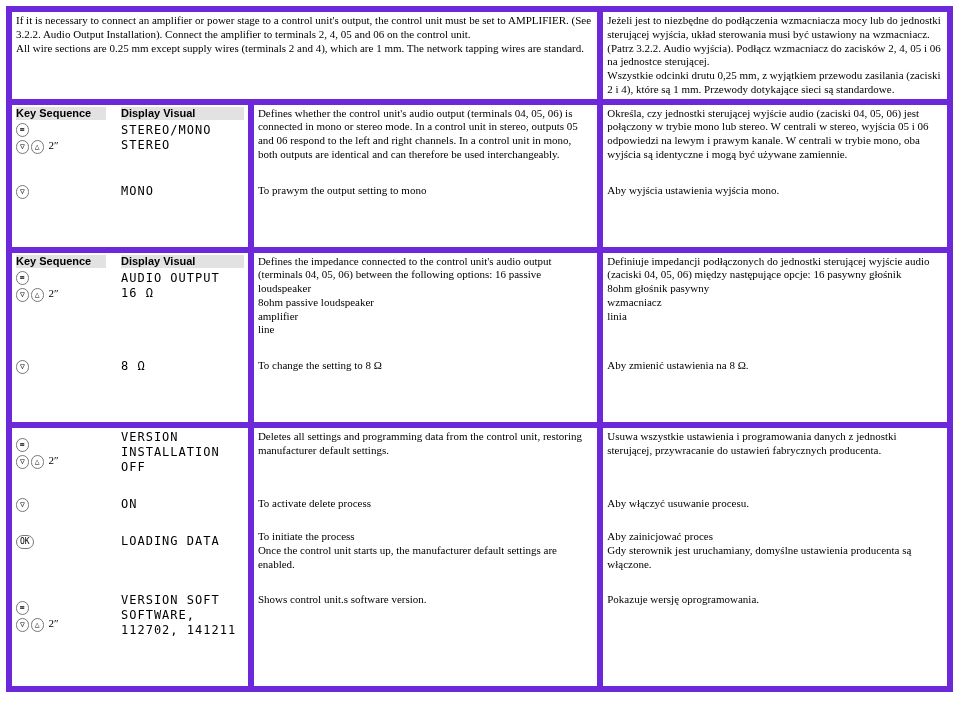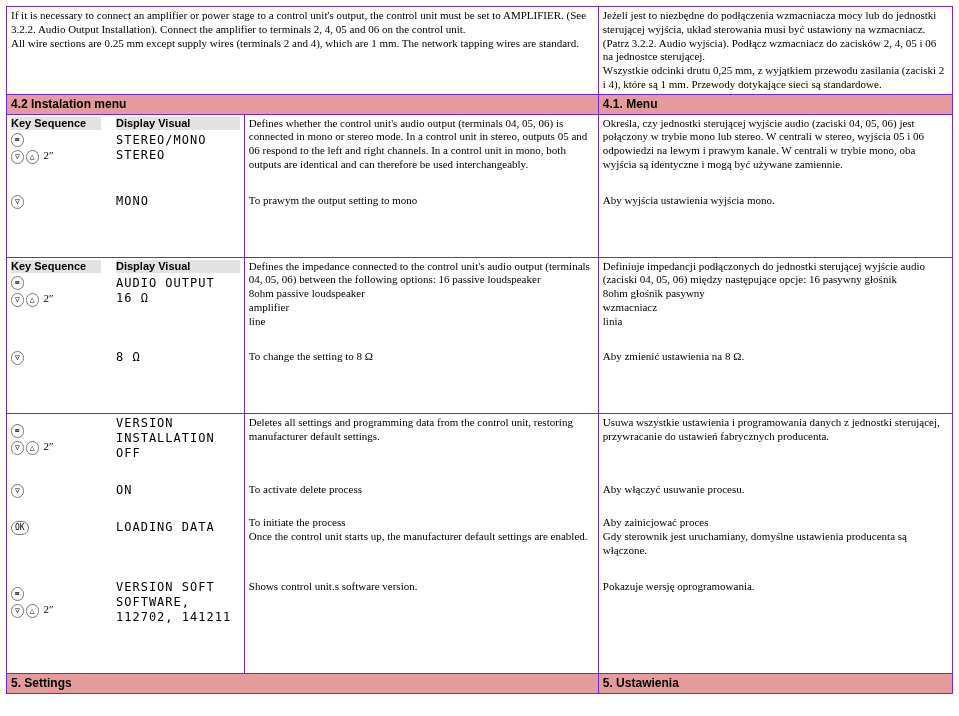--- a/index.html
+++ b/index.html
@@ -7,21 +7,21 @@
     font-size: 11px;
     margin: 6px;
     color: #000;
     background: #fff;
   }
   table {
     border-collapse: collapse;
     width: 100%;
   }
   td {
-    border: 1px solid #6d28d9;
+    border: 6px solid #6d28d9;
     vertical-align: top;
     padding: 2px 4px;
     font-size: 11px;
     line-height: 1.25;
   }
   td.no-bottom { border-bottom: none; }
   td.no-top { border-top: none; }
   td.no-tb { border-top: none; border-bottom: none; }
   .section {
     font-family: Arial, sans-serif;
@@ -76,24 +76,20 @@
 <table>
 
   <tbody>
       <tr>
     <td colspan="2" class="no-bottom" style="white-space:pre-line">If it is necessary to connect an amplifier or power stage to a control unit's output, the control unit must be set to AMPLIFIER. (See 3.2.2. Audio Output Installation). Connect the amplifier to terminals 2, 4, 05 and 06 on the control unit.
 All wire sections are 0.25 mm except supply wires (terminals 2 and 4), which are 1 mm. The network tapping wires are standard.</td>
     <td class="no-bottom" style="white-space:pre-line">Jeżeli jest to niezbędne do podłączenia wzmacniacza mocy lub do jednostki sterującej wyjścia, układ sterowania musi być ustawiony na wzmacniacz. (Patrz 3.2.2. Audio wyjścia). Podłącz wzmacniacz do zacisków 2, 4, 05 i 06 na jednostce sterującej.
 Wszystkie odcinki drutu 0,25 mm, z wyjątkiem przewodu zasilania (zaciski 2 i 4), które są 1 mm. Przewody dotykające sieci są standardowe.</td>
   </tr>
 
-  <tr>
-    <td colspan="2" class="section">4.2 Instalation menu</td>
-    <td class="section">4.1. Menu</td>
-  </tr>
 
   <tr>
     <td class="imgcol no-bottom">
       <div class="visual-block">
         <div class="keys-col key-header">Key Sequence</div>
         <div class="visual-col key-header">Display Visual</div>
       </div>
       <div class="visual-block">
         <div class="keys-col">
           <div class="keyrow"><span class="keyglyph">≡</span></div>
@@ -228,18 +224,14 @@
     <td class="textcol no-top">
       <div class="spacer20"></div>
       <span>Shows control unit.s software version.</span>
     </td>
     <td class="textcol no-top">
       <div class="spacer20"></div>
       <span>Pokazuje wersję oprogramowania.</span>
     </td>
   </tr>
 
-  <tr>
-    <td colspan="2" class="section">5. Settings</td>
-    <td class="section">5. Ustawienia</td>
-  </tr>
 </tbody>
   </table>
 
 </body></html>

